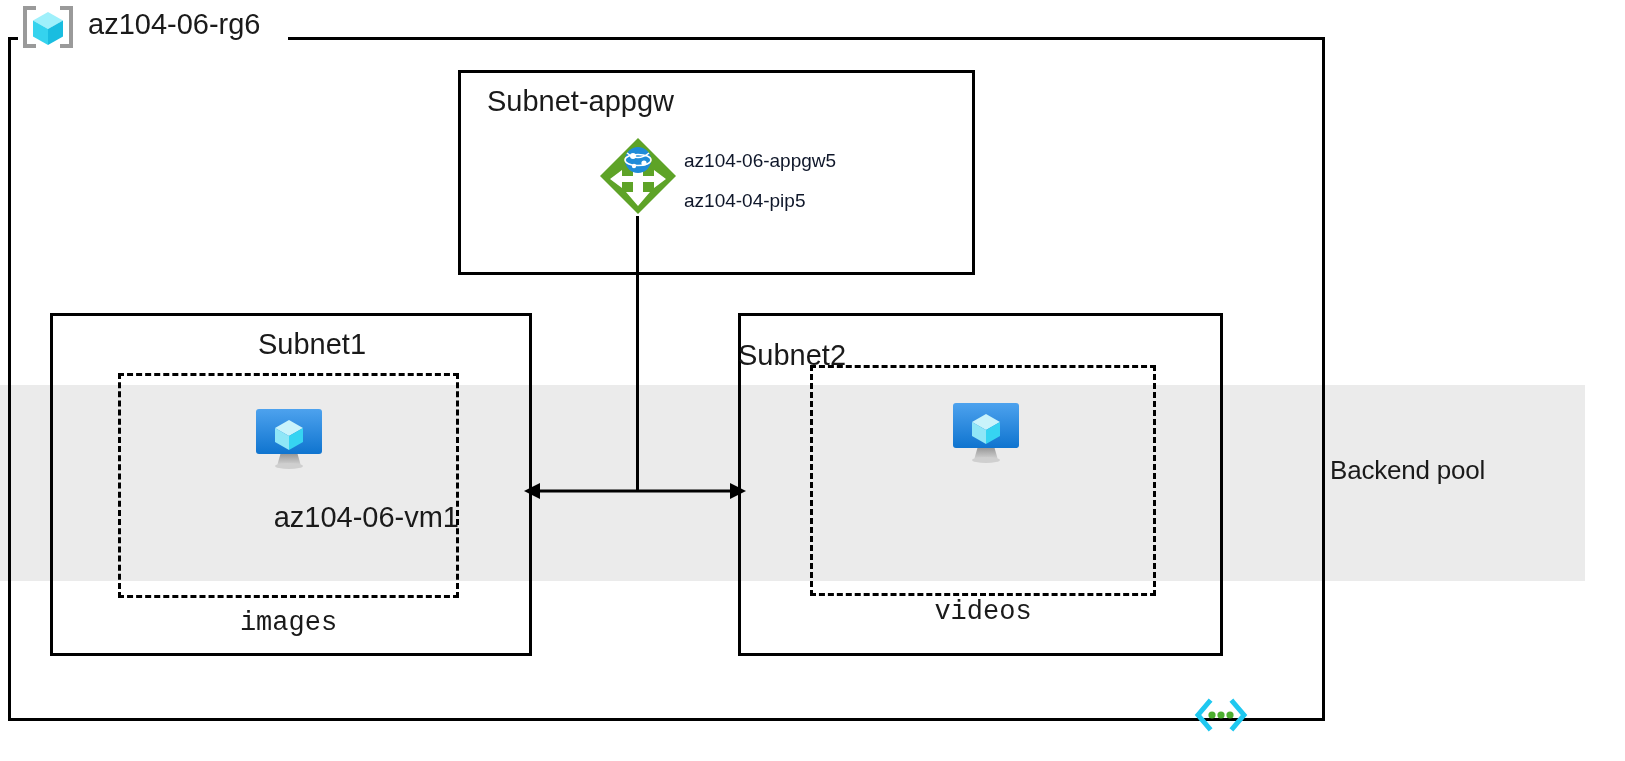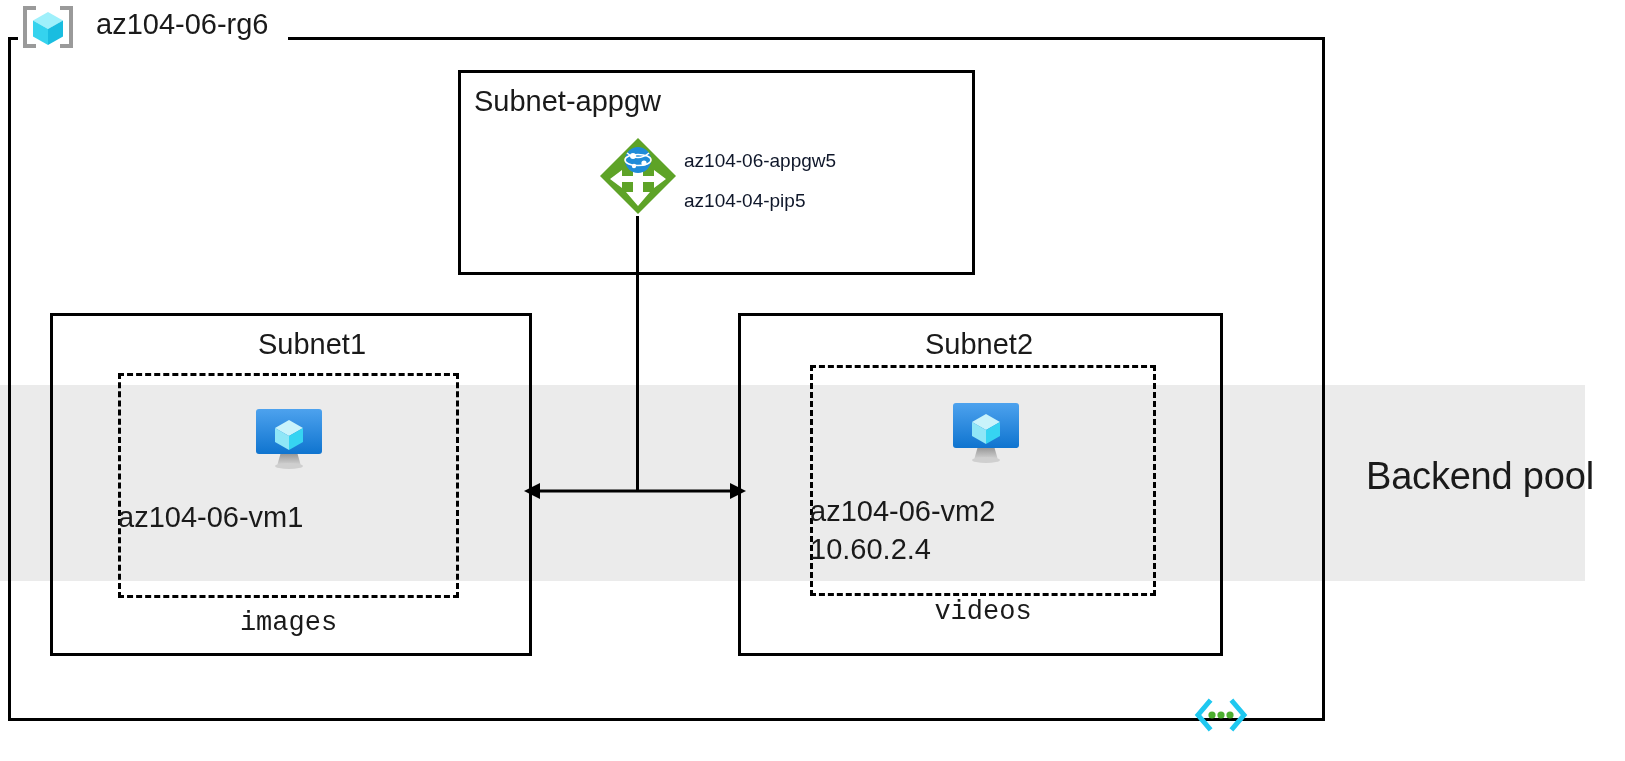--- a/index.html
+++ b/index.html
@@ -29,26 +29,25 @@
     top: 385px;
     width: 1585px;
     height: 196px;
     background: #ebebeb;
     z-index: 1;
   }
   .backend-label {
     left: 1330px;
     top: 455px;
     width: 255px;
-    font-size: 38px;
+    font-size: 26px;
     color: #1a1a1a;
     letter-spacing: -0.2px;
     z-index: 6;
     white-space: nowrap;
-    margin-left: 36px;
   }
 
   
   .rg-frame {
     left: 8px;
     top: 37px;
     width: 1317px;
     height: 684px;
     border: 3px solid #000000;
     box-sizing: border-box;
@@ -64,21 +63,20 @@
     background: #ffffff;
     z-index: 4;
   }
   .rg-title {
     left: 88px;
     top: 8px;
     font-size: 29px;
     color: #1a1a1a;
     z-index: 6;
     white-space: nowrap;
-    margin-left: 8px;
   }
   .rg-icon {
     left: 22px;
     top: 5px;
     width: 52px;
     height: 44px;
     z-index: 6;
   }
 
   
@@ -106,23 +104,23 @@
     width: 485px;
     height: 343px;
   }
 
   .subnet-title {
     z-index: 6;
     font-size: 29px;
     color: #1a1a1a;
     white-space: nowrap;
   }
-  .t-appgw { left: 474px; top: 85px; }
+  .t-appgw { left: 487px; top: 85px; }
   .t-subnet1 { left: 50px; top: 328px; width: 524px; text-align: center; }
-  .t-subnet2 { left: 738px; top: 328px; width: 482px; text-align: center; }
+  .t-subnet2 { left: 738px; top: 339px; width: 482px; }
 
   
   .dashed-box {
     border: 3px dashed #000000;
     box-sizing: border-box;
     background: transparent;
     z-index: 5;
   }
   .dashed1 { left: 118px; top: 373px; width: 341px; height: 225px; }
   .dashed2 { left: 810px; top: 365px; width: 346px; height: 231px; }
@@ -148,21 +146,21 @@
   
   .vm-icon { width: 76px; height: 68px; z-index: 7; }
   .vm1-icon { left: 251px; top: 404px; }
   .vm2-icon { left: 948px; top: 398px; }
 
   .vm-text {
     z-index: 7;
     font-size: 29px;
     line-height: 38px;
     color: #1a1a1a;
-    text-align: left;
+    text-align: right;
     white-space: nowrap;
   }
   .vm1-text { left: 118px; top: 498px; width: 341px; }
   .vm2-text { left: 810px; top: 492px; width: 346px; }
 
   
   .below-label {
     z-index: 6;
     font-size: 27px;
     color: #1a1a1a;
@@ -317,24 +315,20 @@
         </linearGradient>
       </defs>
       <path d="M30 48 L46 48 L50 62 L26 62 Z" fill="url(#stand2)"></path>
       <ellipse cx="38" cy="62" rx="14" ry="3" fill="#cfcfcf"></ellipse>
       <rect x="5" y="5" width="66" height="45" rx="3" fill="url(#vmg2)"></rect>
       <polygon points="38,16 52,24 38,32 24,24" fill="#c9f3fb"></polygon>
       <polygon points="24,24 38,32 38,46 24,38" fill="#8fe6f7"></polygon>
       <polygon points="52,24 52,38 38,46 38,32" fill="#36d4f2"></polygon>
     </svg>
   </div>
-  <div class="abs vm-text vm2-text">
-    <div>az104-06-vm2</div>
-    <div>10.60.2.4</div>
-  </div>
   <div class="abs below-label lbl-videos">videos</div>
 
   <div class="abs h-arrow-svg">
     <svg viewBox="0 0 230 34" width="230" height="34">
       <line x1="16" y1="17" x2="214" y2="17" stroke="#000000" stroke-width="3"></line>
       <polygon points="4,17 20,9 20,25" fill="#000000"></polygon>
       <polygon points="226,17 210,9 210,25" fill="#000000"></polygon>
     </svg>
   </div>
 

